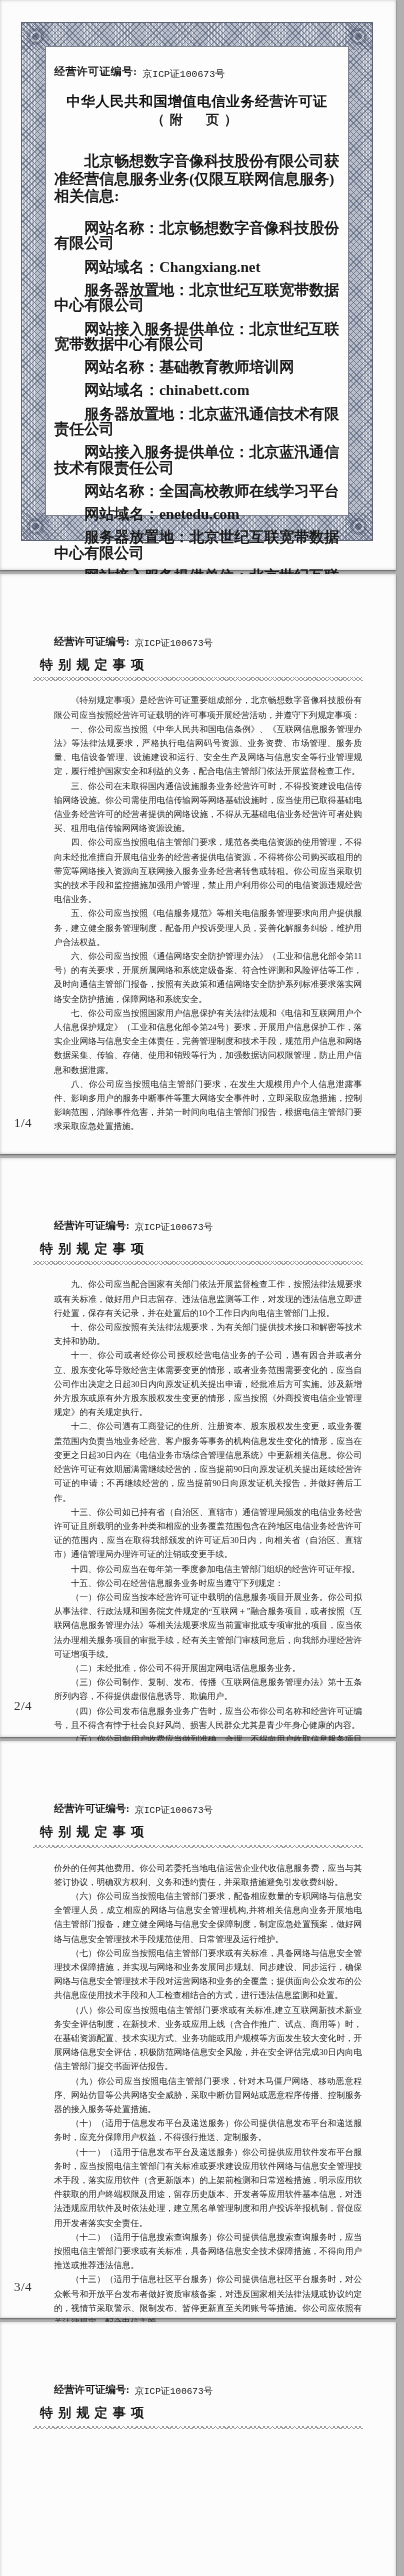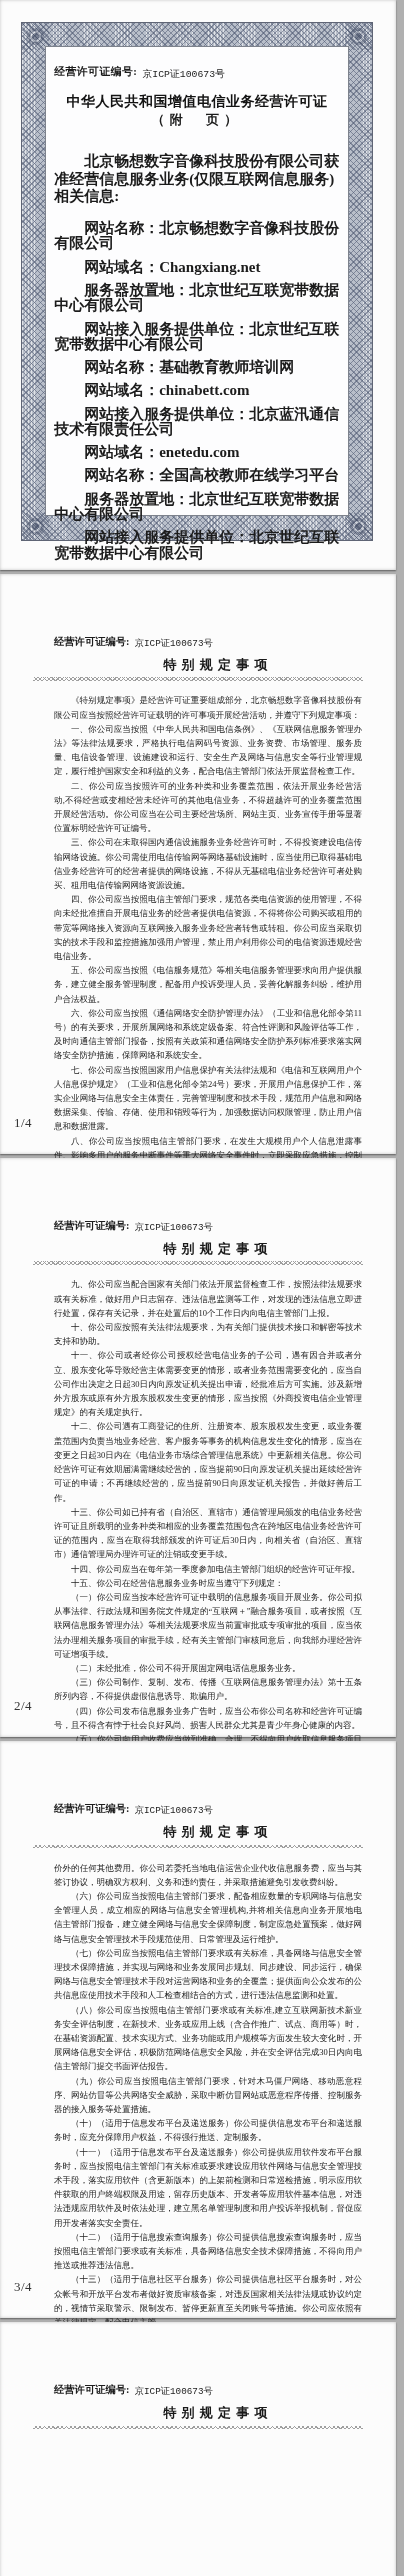--- a/index.html
+++ b/index.html
@@ -32,21 +32,21 @@
   .cert-no-value{font-size:9.8px;margin-left:5.2px;margin-top:3.6px;font-family:"Liberation Mono","DejaVu Sans Mono",monospace;}
   .cert-title{margin-top:12.4px;text-align:center;font-size:14px;font-weight:700;letter-spacing:0.5px;color:#141414;}
   .cert-subtitle{margin-top:0;text-align:center;font-size:13px;font-weight:700;letter-spacing:5.2px;}
   .cert-intro{margin-top:24px;font-size:15px;font-weight:600;line-height:17.5px;text-indent:2em;}
   .cert-fields p{margin:7.7px 0 0 0;font-size:15px;font-weight:600;line-height:15.5px;text-indent:2em;}
 
   
   .doc-head{padding:61px 0 0 54px;display:flex;align-items:flex-start;color:#1e1e1e;}
   .doc-head-label{font-size:10.3px;font-weight:700;}
   .doc-head-num{font-size:9.3px;margin-left:5.2px;margin-top:1.5px;font-family:"Liberation Mono","DejaVu Sans Mono",monospace;}
-  .doc-title{text-align:center;font-size:13px;font-weight:700;letter-spacing:5.2px;margin-top:6.2px;color:#1a1a1a;padding-left:40px;}
+  .doc-title{text-align:left;font-size:13px;font-weight:700;letter-spacing:5.2px;margin-top:6.2px;color:#1a1a1a;padding-left:40px;}
   .doc-rule{height:3.6px;width:330px;margin:3.6px auto 0 auto;opacity:.85;
     background:
       repeating-linear-gradient(45deg,#8f8f8f 0 0.8px,transparent 0.8px 3.1px),
       repeating-linear-gradient(-45deg,#8f8f8f 0 0.8px,transparent 0.8px 3.1px);}
   .doc-body{margin:12.4px 34px 0 54px;text-align:justify;font-size:8.5px;line-height:14.2px;color:#222;}
   .doc-body p{margin:0;text-indent:2em;}
   .doc-body p.cont{text-indent:0;}
   .page-num{position:absolute;left:14px;right:0;bottom:23px;font-size:13px;color:#333;letter-spacing:0.5px;}
 </style>
 </head>
@@ -77,47 +77,47 @@
             <p>网站域名：Changxiang.net</p>
 
             <p>服务器放置地：北京世纪互联宽带数据中心有限公司</p>
 
             <p>网站接入服务提供单位：北京世纪互联宽带数据中心有限公司</p>
 
             <p>网站名称：基础教育教师培训网</p>
 
             <p>网站域名：chinabett.com</p>
 
+            <p>服务器放置地：北京蓝汛通信技术有限责任公司</p>
 
             <p>网站接入服务提供单位：北京蓝汛通信技术有限责任公司</p>
 
+            <p>网站名称：全国高校教师在线学习平台</p>
+
             <p>网站域名：enetedu.com</p>
-
-            <p>网站名称：全国高校教师在线学习平台</p>
 
             <p>服务器放置地：北京世纪互联宽带数据中心有限公司</p>
 
             <p>网站接入服务提供单位：北京世纪互联宽带数据中心有限公司</p>
           </div>
       </div>
     </div>
   </section>
 
   <section class="page p2">
     <div class="doc-head">
       <span class="doc-head-label">经营许可证编号:</span>
       <span class="doc-head-num">京ICP证100673号</span>
     </div>
     <div class="doc-title">特别规定事项</div>
     <div class="doc-rule"></div>
     <div class="doc-body">
 
     <p>《特别规定事项》是经营许可证重要组成部分，北京畅想数字音像科技股份有限公司应当按照经营许可证载明的许可事项开展经营活动，并遵守下列规定事项：</p>
         <p>一、你公司应当按照《中华人民共和国电信条例》、《互联网信息服务管理办法》等法律法规要求，严格执行电信网码号资源、业务资费、市场管理、服务质量、电信设备管理、设施建设和运行、安全生产及网络与信息安全等行业管理规定，履行维护国家安全和利益的义务，配合电信主管部门依法开展监督检查工作。</p>
-        <p>二、你公司应当按照许可的业务种类和业务覆盖范围，依法开展业务经营活动,不得经营或变相经营未经许可的其他电信业务，不得超越许可的业务覆盖范围开展经营活动。你公司应当在公司主要经营场所、网站主页、业务宣传手册等显著位置标明经营许可证编号。</p>
         <p>三、你公司在未取得国内通信设施服务业务经营许可时，不得投资建设电信传输网络设施。你公司需使用电信传输网等网络基础设施时，应当使用已取得基础电信业务经营许可的经营者提供的网络设施，不得从无基础电信业务经营许可者处购买、租用电信传输网网络资源设施。</p>
         <p>四、你公司应当按照电信主管部门要求，规范各类电信资源的使用管理，不得向未经批准擅自开展电信业务的经营者提供电信资源，不得将你公司购买或租用的带宽等网络接入资源向互联网接入服务业务经营者转售或转租。你公司应当采取切实的技术手段和监控措施加强用户管理，禁止用户利用你公司的电信资源违规经营电信业务。</p>
         <p>五、你公司应当按照《电信服务规范》等相关电信服务管理要求向用户提供服务，建立健全服务管理制度，配备用户投诉受理人员，妥善化解服务纠纷，维护用户合法权益。</p>
         <p>六、你公司应当按照《通信网络安全防护管理办法》（工业和信息化部令第11号）的有关要求，开展所属网络和系统定级备案、符合性评测和风险评估等工作，及时向通信主管部门报备，按照有关政策和通信网络安全防护系列标准要求落实网络安全防护措施，保障网络和系统安全。</p>
         <p>七、你公司应当按照国家用户信息保护有关法律法规和《电信和互联网用户个人信息保护规定》（工业和信息化部令第24号）要求，开展用户信息保护工作，落实企业网络与信息安全主体责任，完善管理制度和技术手段，规范用户信息和网络数据采集、传输、存储、使用和销毁等行为，加强数据访问权限管理，防止用户信息和数据泄露。</p>
         <p>八、你公司应当按照电信主管部门要求，在发生大规模用户个人信息泄露事件、影响多用户的服务中断事件等重大网络安全事件时，立即采取应急措施，控制影响范围，消除事件危害，并第一时间向电信主管部门报告，根据电信主管部门要求采取应急处置措施。</p>
       </div>
     <div class="page-num">1/4</div>
   </section>
 

